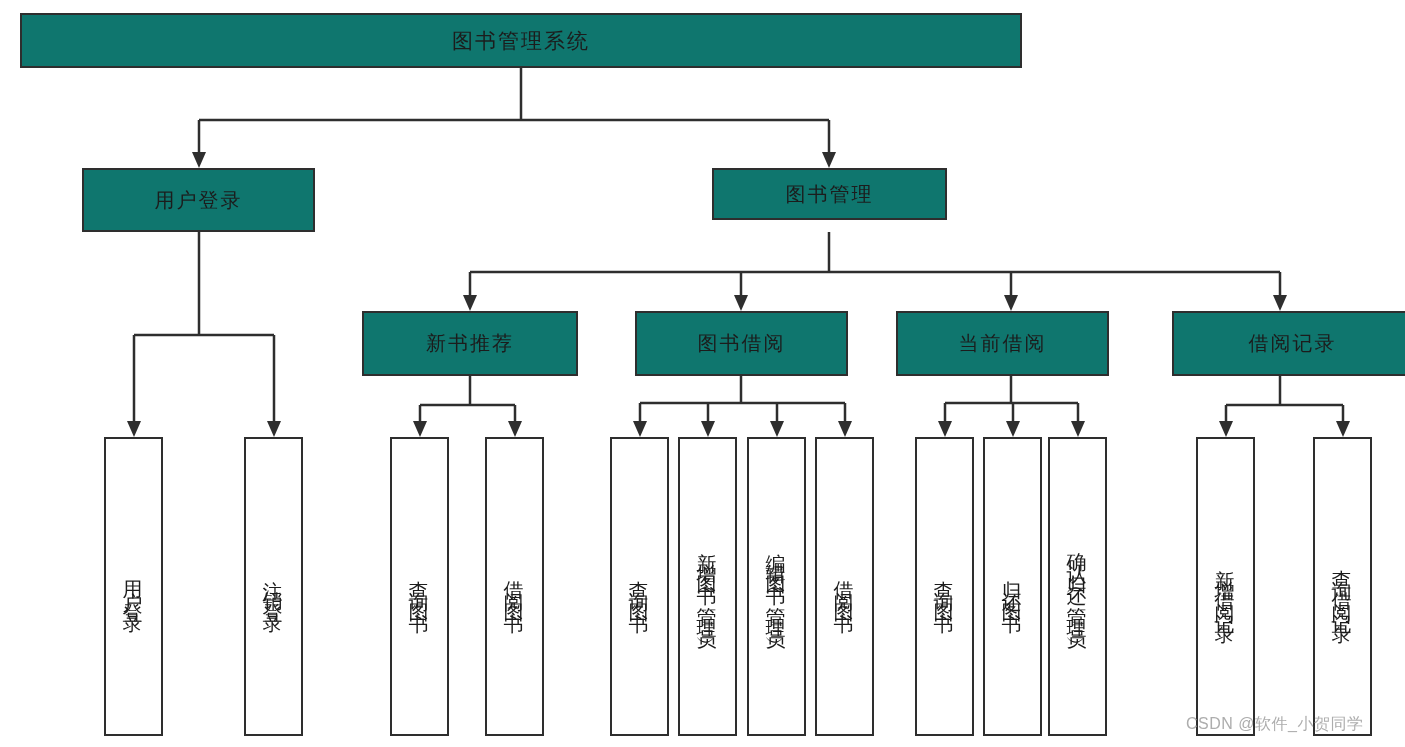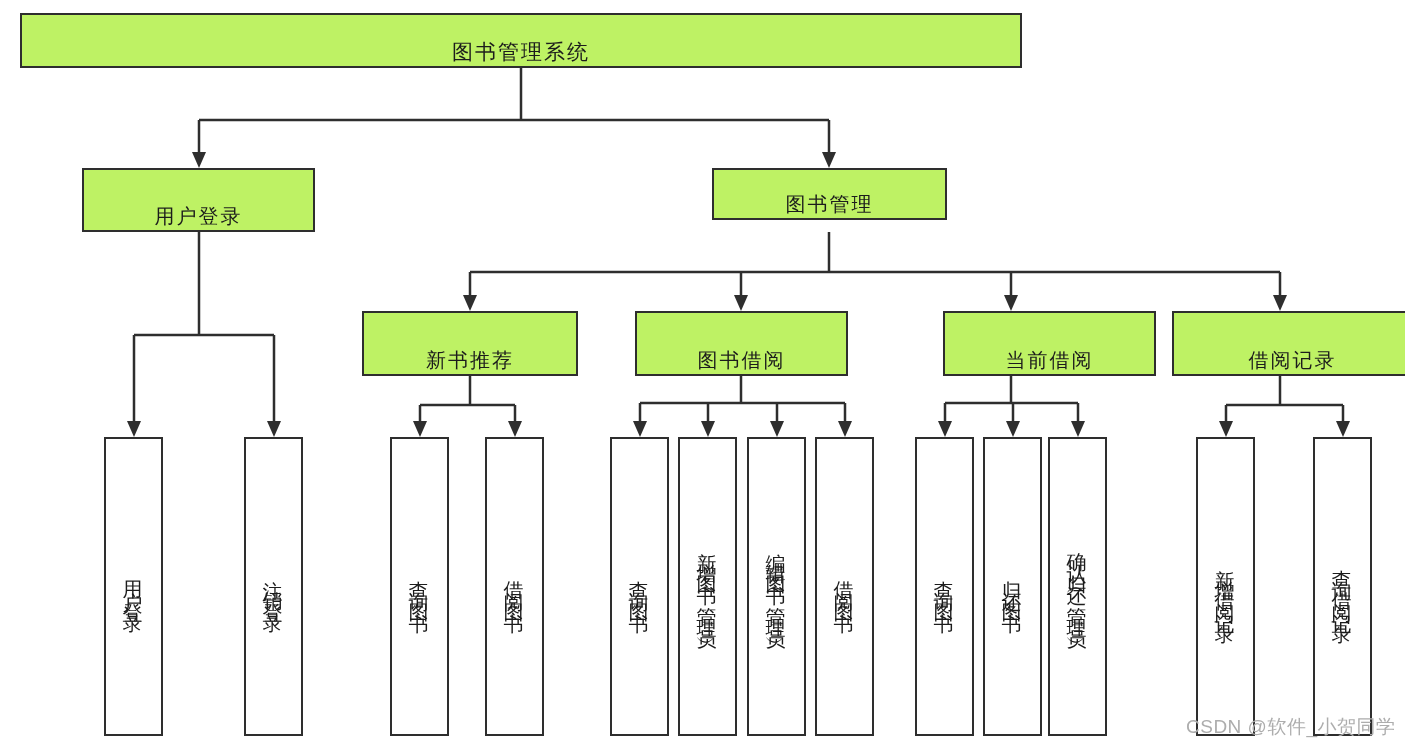--- a/index.html
+++ b/index.html
@@ -9,43 +9,43 @@
     background:#ffffff;
     font-family:"Liberation Sans","DejaVu Sans",sans-serif;
     color:#1c1c1c;
     overflow:hidden;
   }
   #wires{position:absolute;left:0;top:0;width:1405px;height:747px;}
   .hbox{
     position:absolute;
     box-sizing:border-box;
     border:2px solid #2e2e2e;
-    background:#bef264;
-    display:flex;align-items:flex-end;justify-content:center;
+    background:#0f766e;
+    display:flex;align-items:center;justify-content:center;
     font-size:20px;letter-spacing:2px;
     z-index:2;
   }
   .root{font-size:21px;}
   .vbox{
     position:absolute;
     top:437px;width:59px;height:299px;
     box-sizing:border-box;
     border:2px solid #2e2e2e;
     background:#ffffff;
     writing-mode:vertical-rl;
     text-orientation:mixed;
     display:flex;align-items:center;justify-content:center;
     font-size:20px;letter-spacing:11px;
     z-index:2;
   }
   .vbox span{display:block;}
   #watermark{
     position:absolute;
     left:1186px;top:714px;
-    font-size:19px;
+    font-size:16px;
     color:#adadad;
     letter-spacing:0.5px;
     white-space:nowrap;
     z-index:5;
   }
 </style>
 </head>
 <body>
 
 <div id="stage">
@@ -100,21 +100,21 @@
   <div class="hbox" style="left:712px;top:168px;width:235px;height:52px">
     <span>图书管理</span>
   </div>
 
   <div class="hbox" style="left:635px;top:311px;width:213px;height:65px">
     <span>图书借阅</span>
   </div>
   <div class="hbox" style="left:362px;top:311px;width:216px;height:65px">
     <span>新书推荐</span>
   </div>
-  <div class="hbox" style="left:943px;top:311px;width:213px;height:65px">
+  <div class="hbox" style="left:896px;top:311px;width:213px;height:65px">
     <span>当前借阅</span>
   </div>
   <div class="hbox" style="left:1172px;top:311px;width:241px;height:65px">
     <span>借阅记录</span>
   </div>
 
   <div class="vbox" style="left:104px">
     <span>用户登录</span>
   </div>
   <div class="vbox" style="left:244px">

